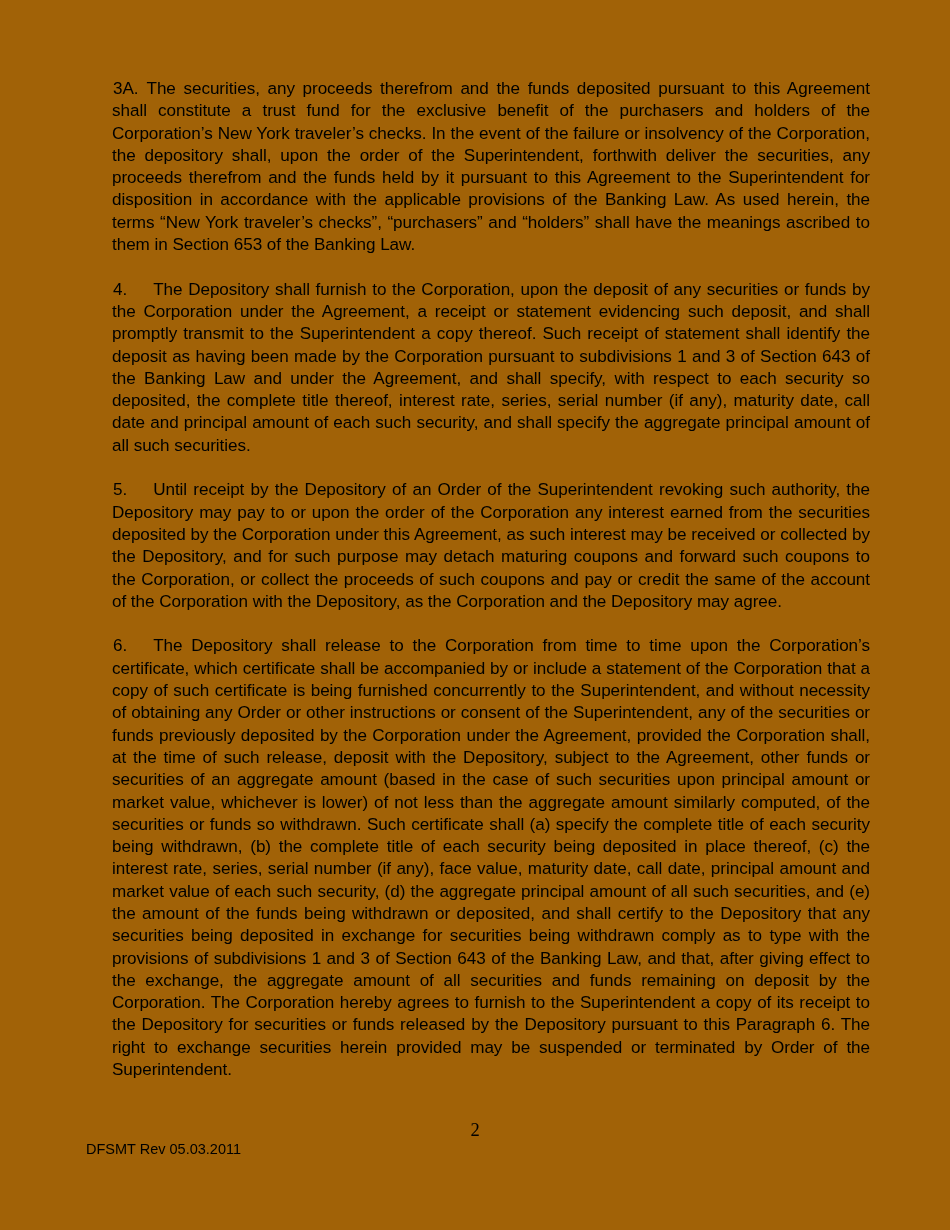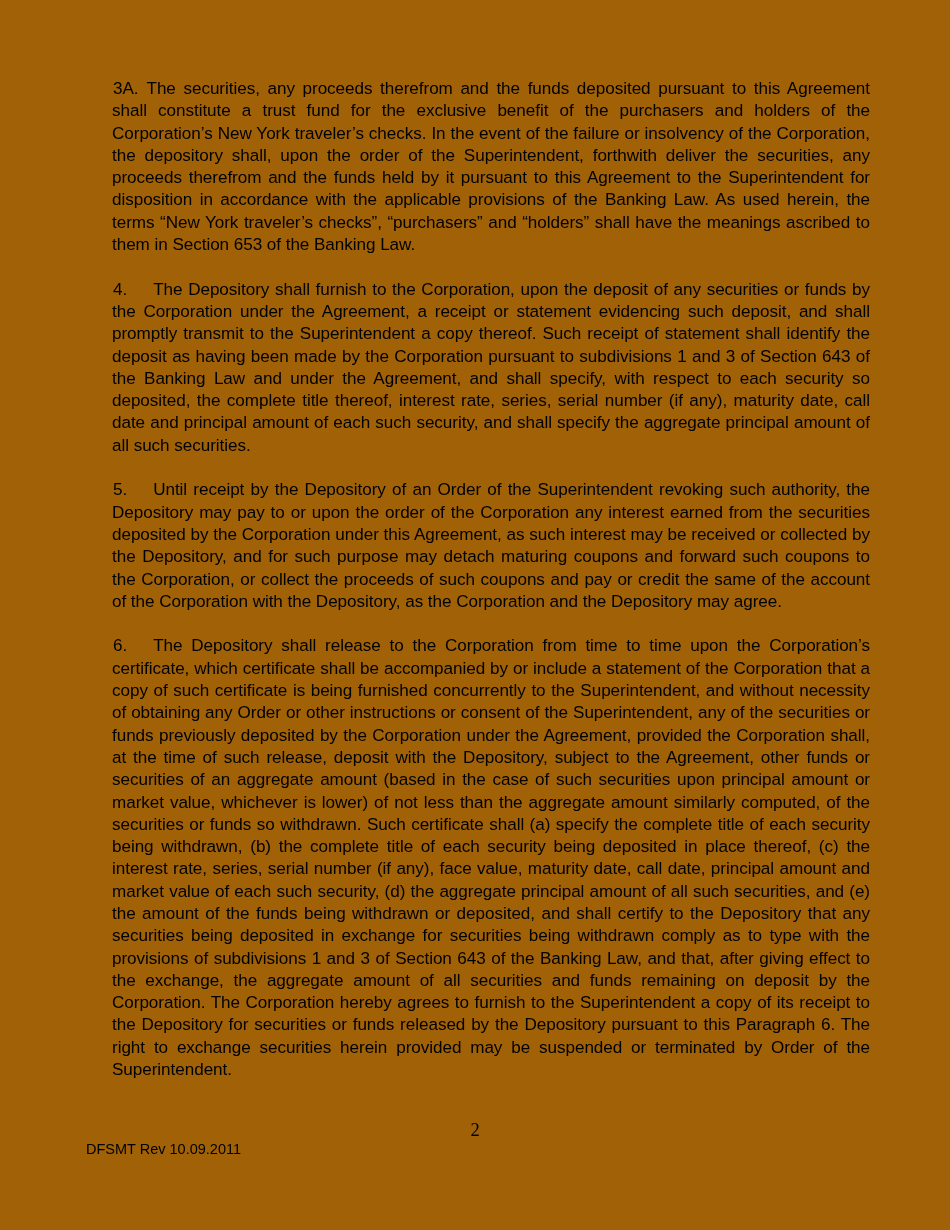--- a/index.html
+++ b/index.html
@@ -99,15 +99,15 @@
     <p class="para numbered"><span>4.</span><span class="num-tab"></span><span>The Depository shall furnish to the Corporation, upon the deposit of any securities or funds by the Corporation under the Agreement, a receipt or statement evidencing such deposit, and shall promptly transmit to the Superintendent a copy thereof. Such receipt of statement shall identify the deposit as having been made by the Corporation pursuant to subdivisions 1 and 3 of Section 643 of the Banking Law and under the Agreement, and shall specify, with respect to each security so deposited, the complete title thereof, interest rate, series, serial number (if any), maturity date, call date and principal amount of each such security, and shall specify the aggregate principal amount of all such securities.</span></p>
 
     <p class="para numbered"><span>5.</span><span class="num-tab"></span><span>Until receipt by the Depository of an Order of the Superintendent revoking such authority, the Depository may pay to or upon the order of the Corporation any interest earned from the securities deposited by the Corporation under this Agreement, as such interest may be received or collected by the Depository, and for such purpose may detach maturing coupons and forward such coupons to the Corporation, or collect the proceeds of such coupons and pay or credit the same of the account of the Corporation with the Depository, as the Corporation and the Depository may agree.</span></p>
 
     <p class="para numbered"><span>6.</span><span class="num-tab"></span><span>The Depository shall release to the Corporation from time to time upon the Corporation’s certificate, which certificate shall be accompanied by or include a statement of the Corporation that a copy of such certificate is being furnished concurrently to the Superintendent, and without necessity of obtaining any Order or other instructions or consent of the Superintendent, any of the securities or funds previously deposited by the Corporation under the Agreement, provided the Corporation shall, at the time of such release, deposit with the Depository, subject to the Agreement, other funds or securities of an aggregate amount (based in the case of such securities upon principal amount or market value, whichever is lower) of not less than the aggregate amount similarly computed, of the securities or funds so withdrawn. Such certificate shall (a) specify the complete title of each security being withdrawn, (b) the complete title of each security being deposited in place thereof, (c) the interest rate, series, serial number (if any), face value, maturity date, call date, principal amount and market value of each such security, (d) the aggregate principal amount of all such securities, and (e) the amount of the funds being withdrawn or deposited, and shall certify to the Depository that any securities being deposited in exchange for securities being withdrawn comply as to type with the provisions of subdivisions 1 and 3 of Section 643 of the Banking Law, and that, after giving effect to the exchange, the aggregate amount of all securities and funds remaining on deposit by the Corporation. The Corporation hereby agrees to furnish to the Superintendent a copy of its receipt to the Depository for securities or funds released by the Depository pursuant to this Paragraph 6. The right to exchange securities herein provided may be suspended or terminated by Order of the Superintendent.</span></p>
 
   </div>
 
   <div class="page-number">2</div>
 
-  <div class="footer-revision">DFSMT Rev 10.09.2011</div>
+  <div class="footer-revision">DFSMT Rev 05.03.2011</div>
 
 </div>
 
 </body></html>

